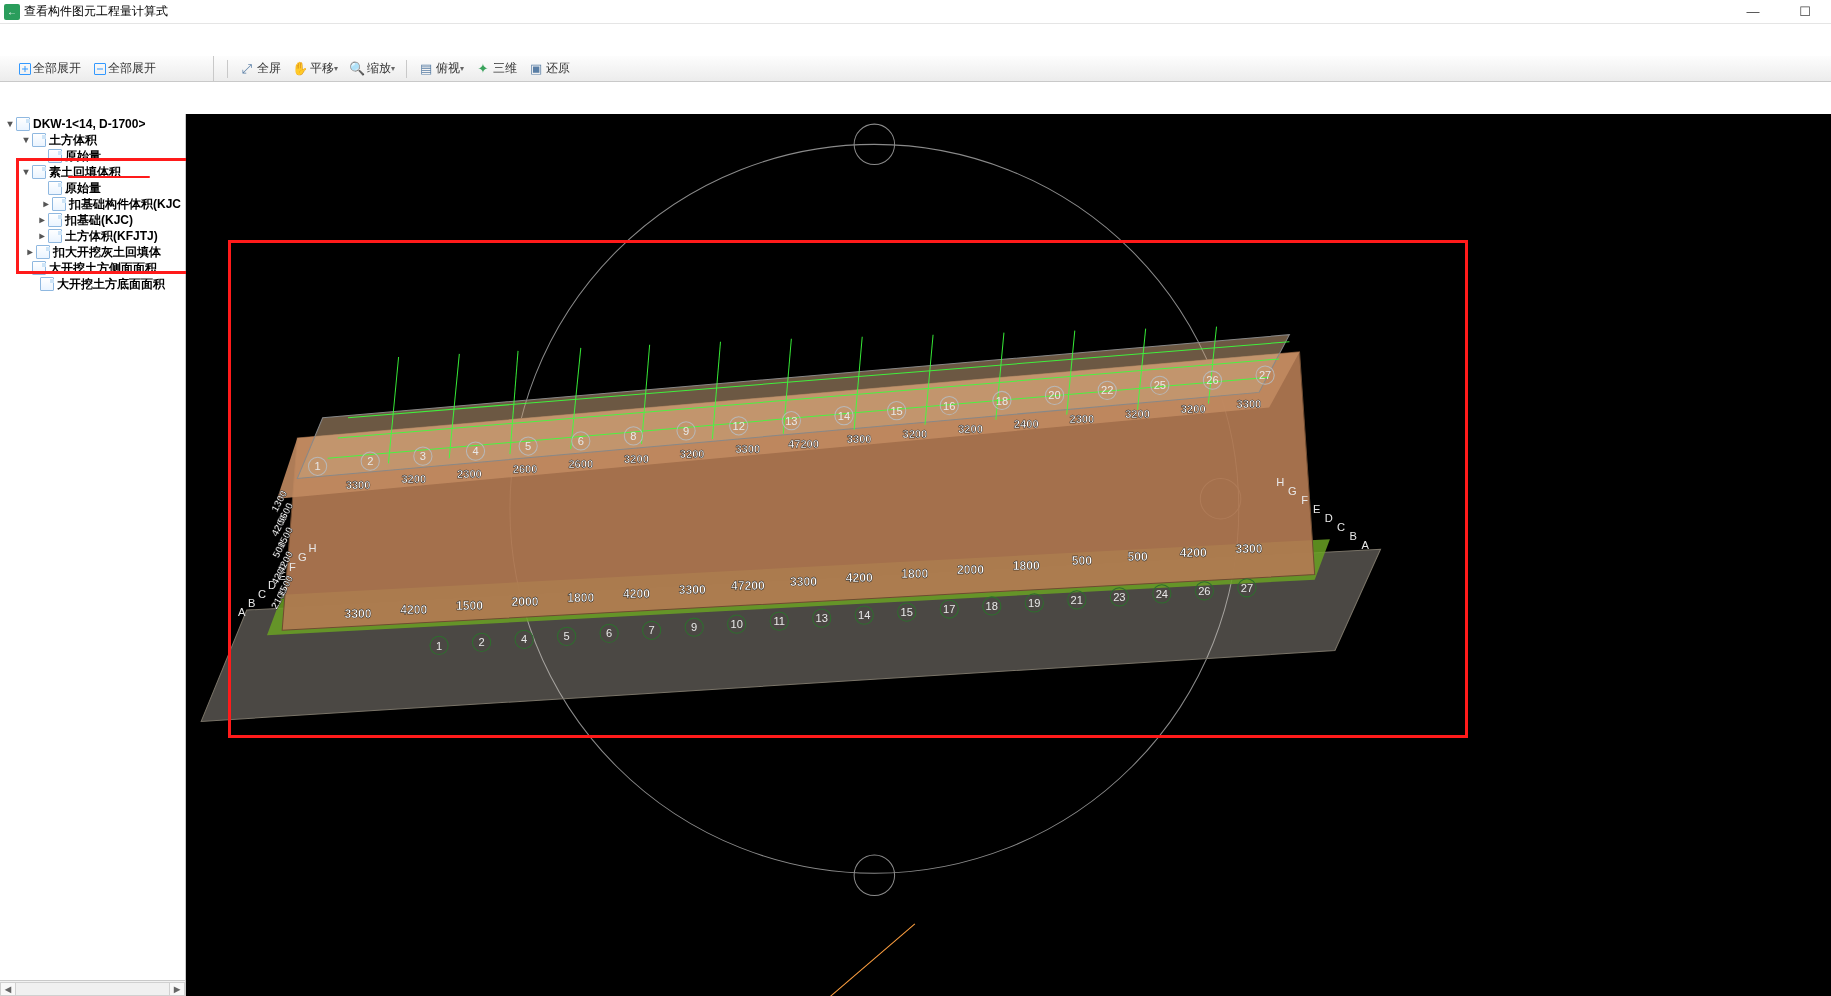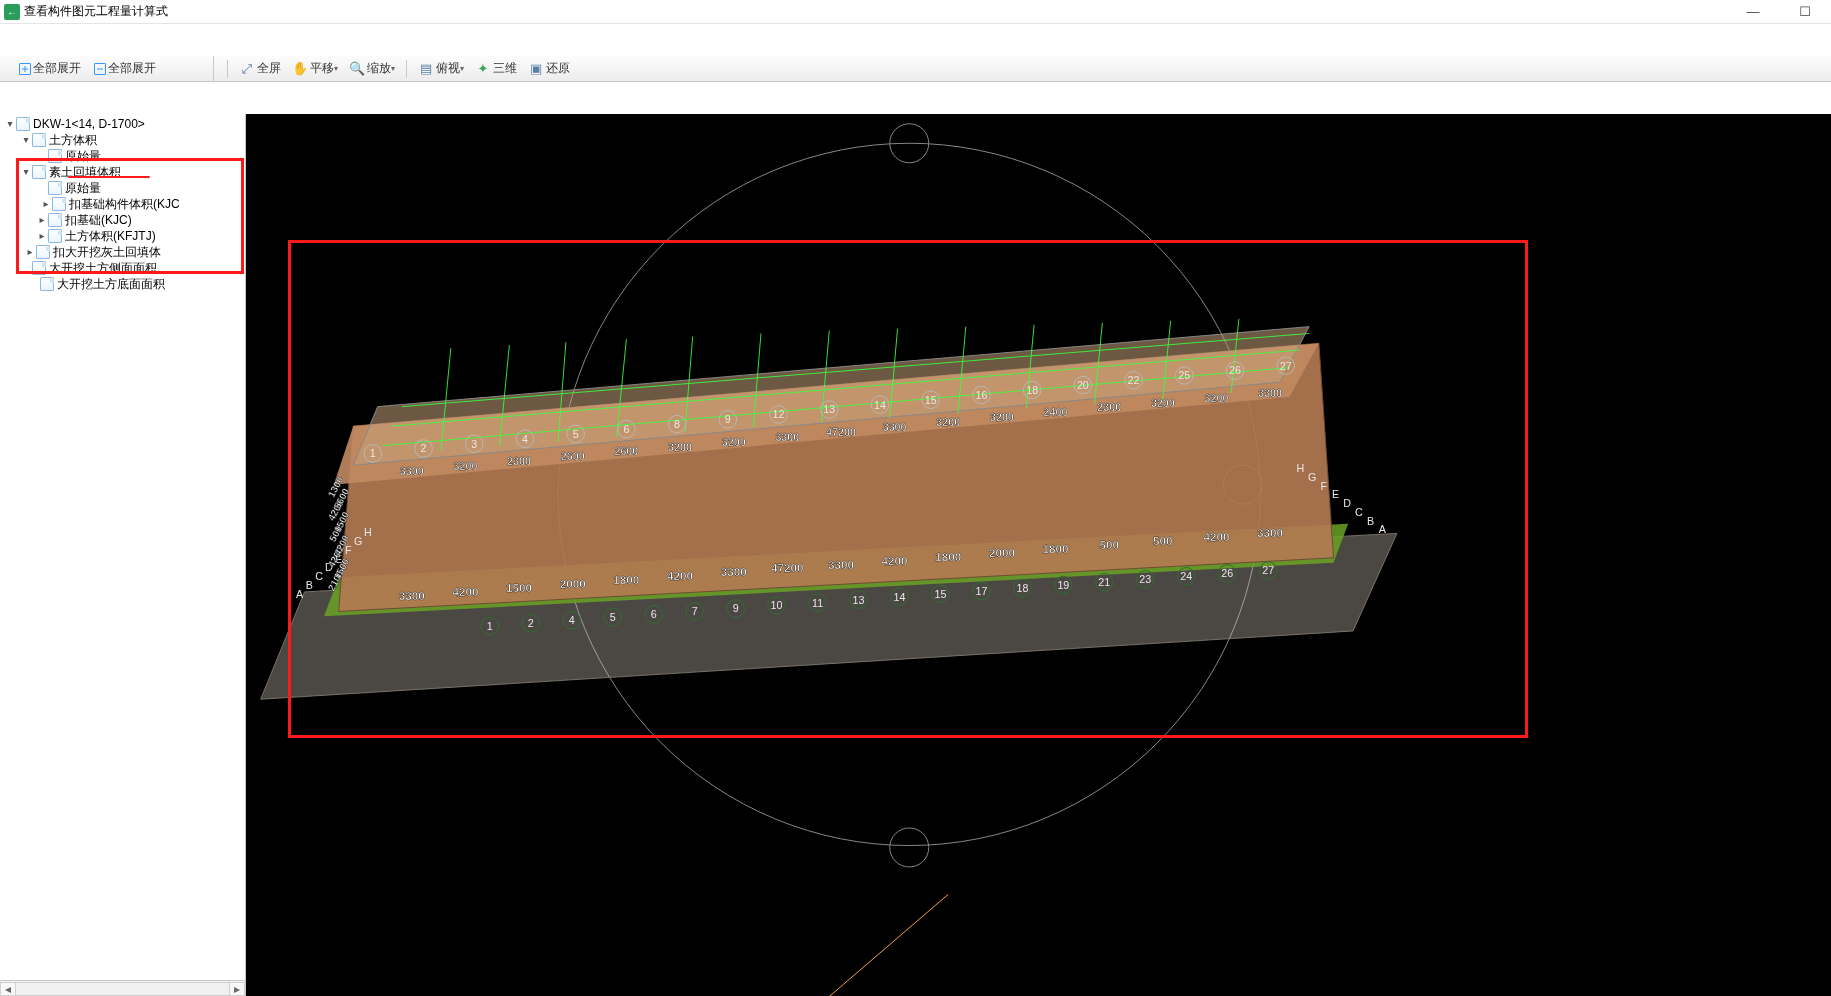--- a/index.html
+++ b/index.html
@@ -27,21 +27,21 @@
 
   .viewport-ctl-zone { flex: 1; display:flex; align-items:center; padding-left:8px; gap:1px;}
   .vsep { width:1px; height:18px; background:#c9c9c9; margin:0 5px;}
   .ico { width:16px; height:16px; display:inline-flex; align-items:center; justify-content:center; font-size:13px; }
   .ico-full{ color:#5a7fa6;} .ico-pan{color:#b8860b;} .ico-zoom{color:#5a7fa6;}
   .ico-persp{color:#5a7fa6;} .ico-3d{color:#3aa35c;} .ico-restore{color:#5a7fa6;}
   .drop { margin-left:-2px; color:#666; font-size:8px; }
 
   
   .body { flex:1; display:flex; min-height:0; }
-  .left-panel { width:246px; display:flex; flex-direction:column; border-right:1px solid #c9c9c9; background:#fff; position:relative; }
+  .left-panel { width:186px; display:flex; flex-direction:column; border-right:1px solid #c9c9c9; background:#fff; position:relative;font-weight:bold; }
   .tree { flex:1; overflow:hidden; padding-top:2px; }
   .tnode { display:flex; align-items:center; height:16px; line-height:16px; white-space:nowrap; color:#000;}
   .tarrow { width:12px; text-align:center; color:#555; font-size:10px; cursor:default;}
   .tarrow.open::before{ content:"▾"; } .tarrow.closed::before{ content:"▸"; }
   .tarrow.none { visibility:hidden; }
   .tarrow.none::before{ content:"▸"; }
   .ticon { width:14px; height:14px; margin-right:2px; display:inline-block; background:linear-gradient(#fff,#eaf4ff); border:1px solid #8fb8e0; border-radius:1px; position:relative;}
   .ticon::after{ content:""; position:absolute; top:1px; right:-1px; width:4px; height:4px; background:#cde4f7; }
   .tlabel { padding:0 1px; }
 

